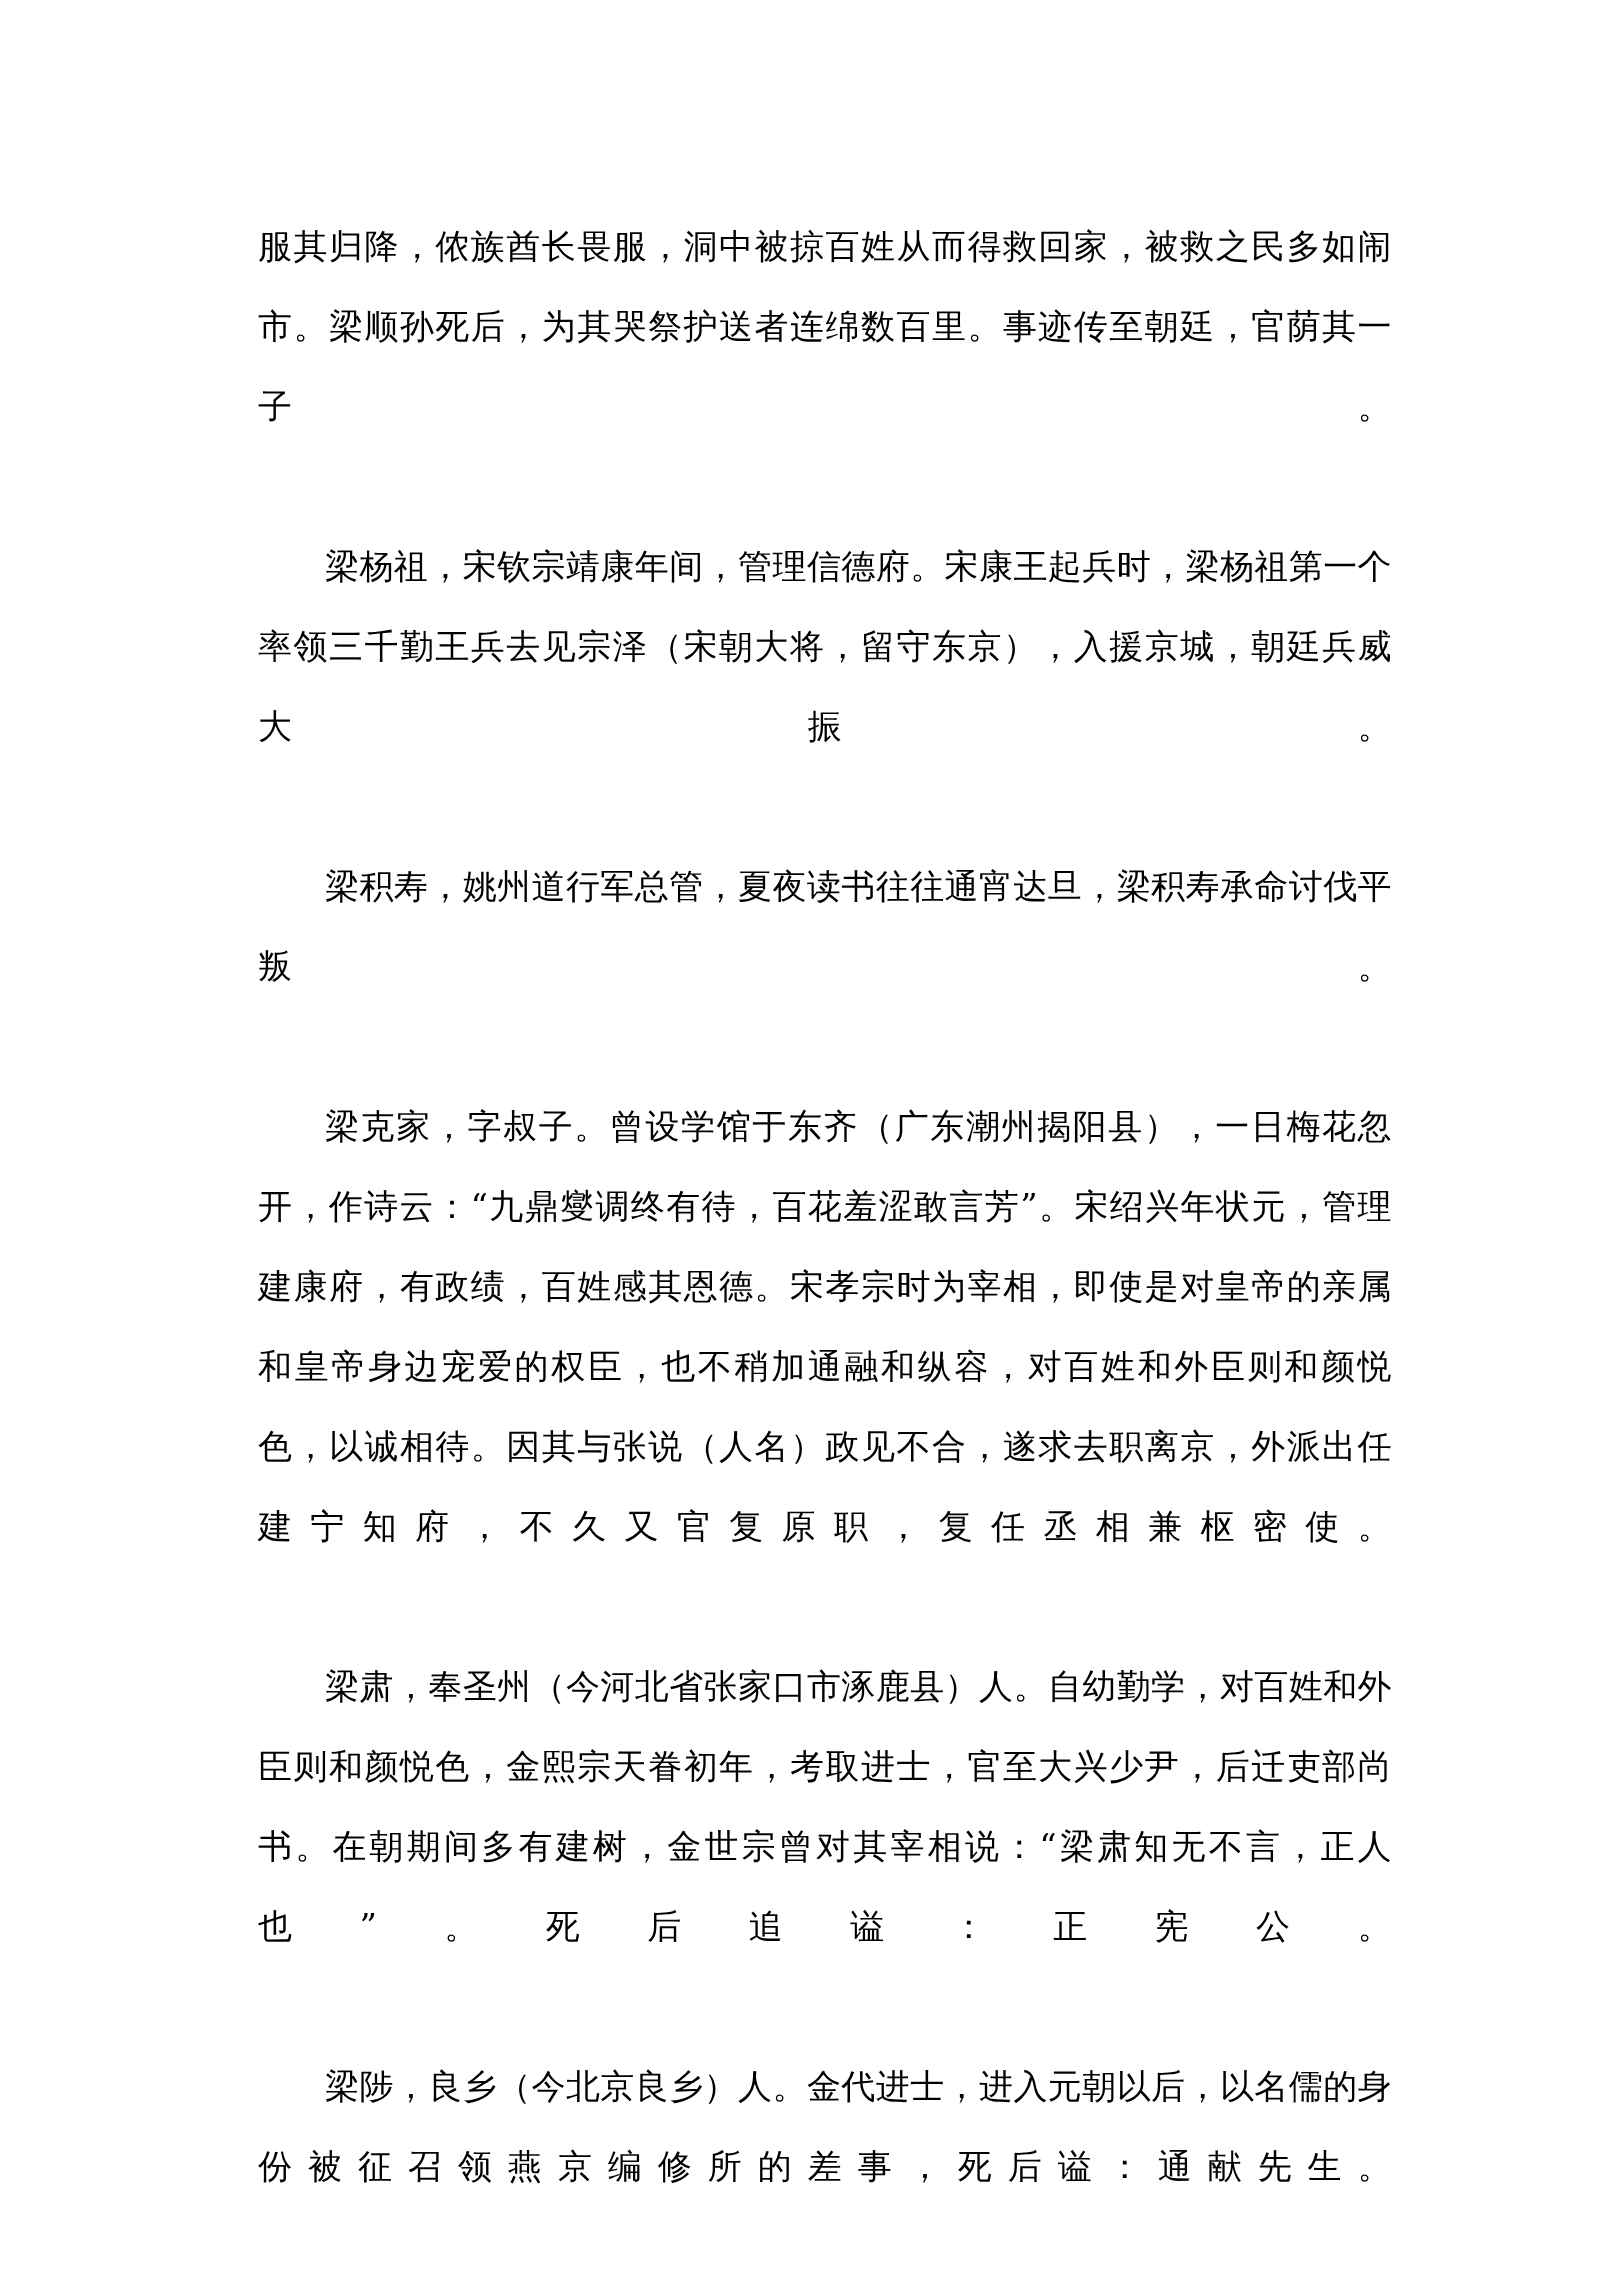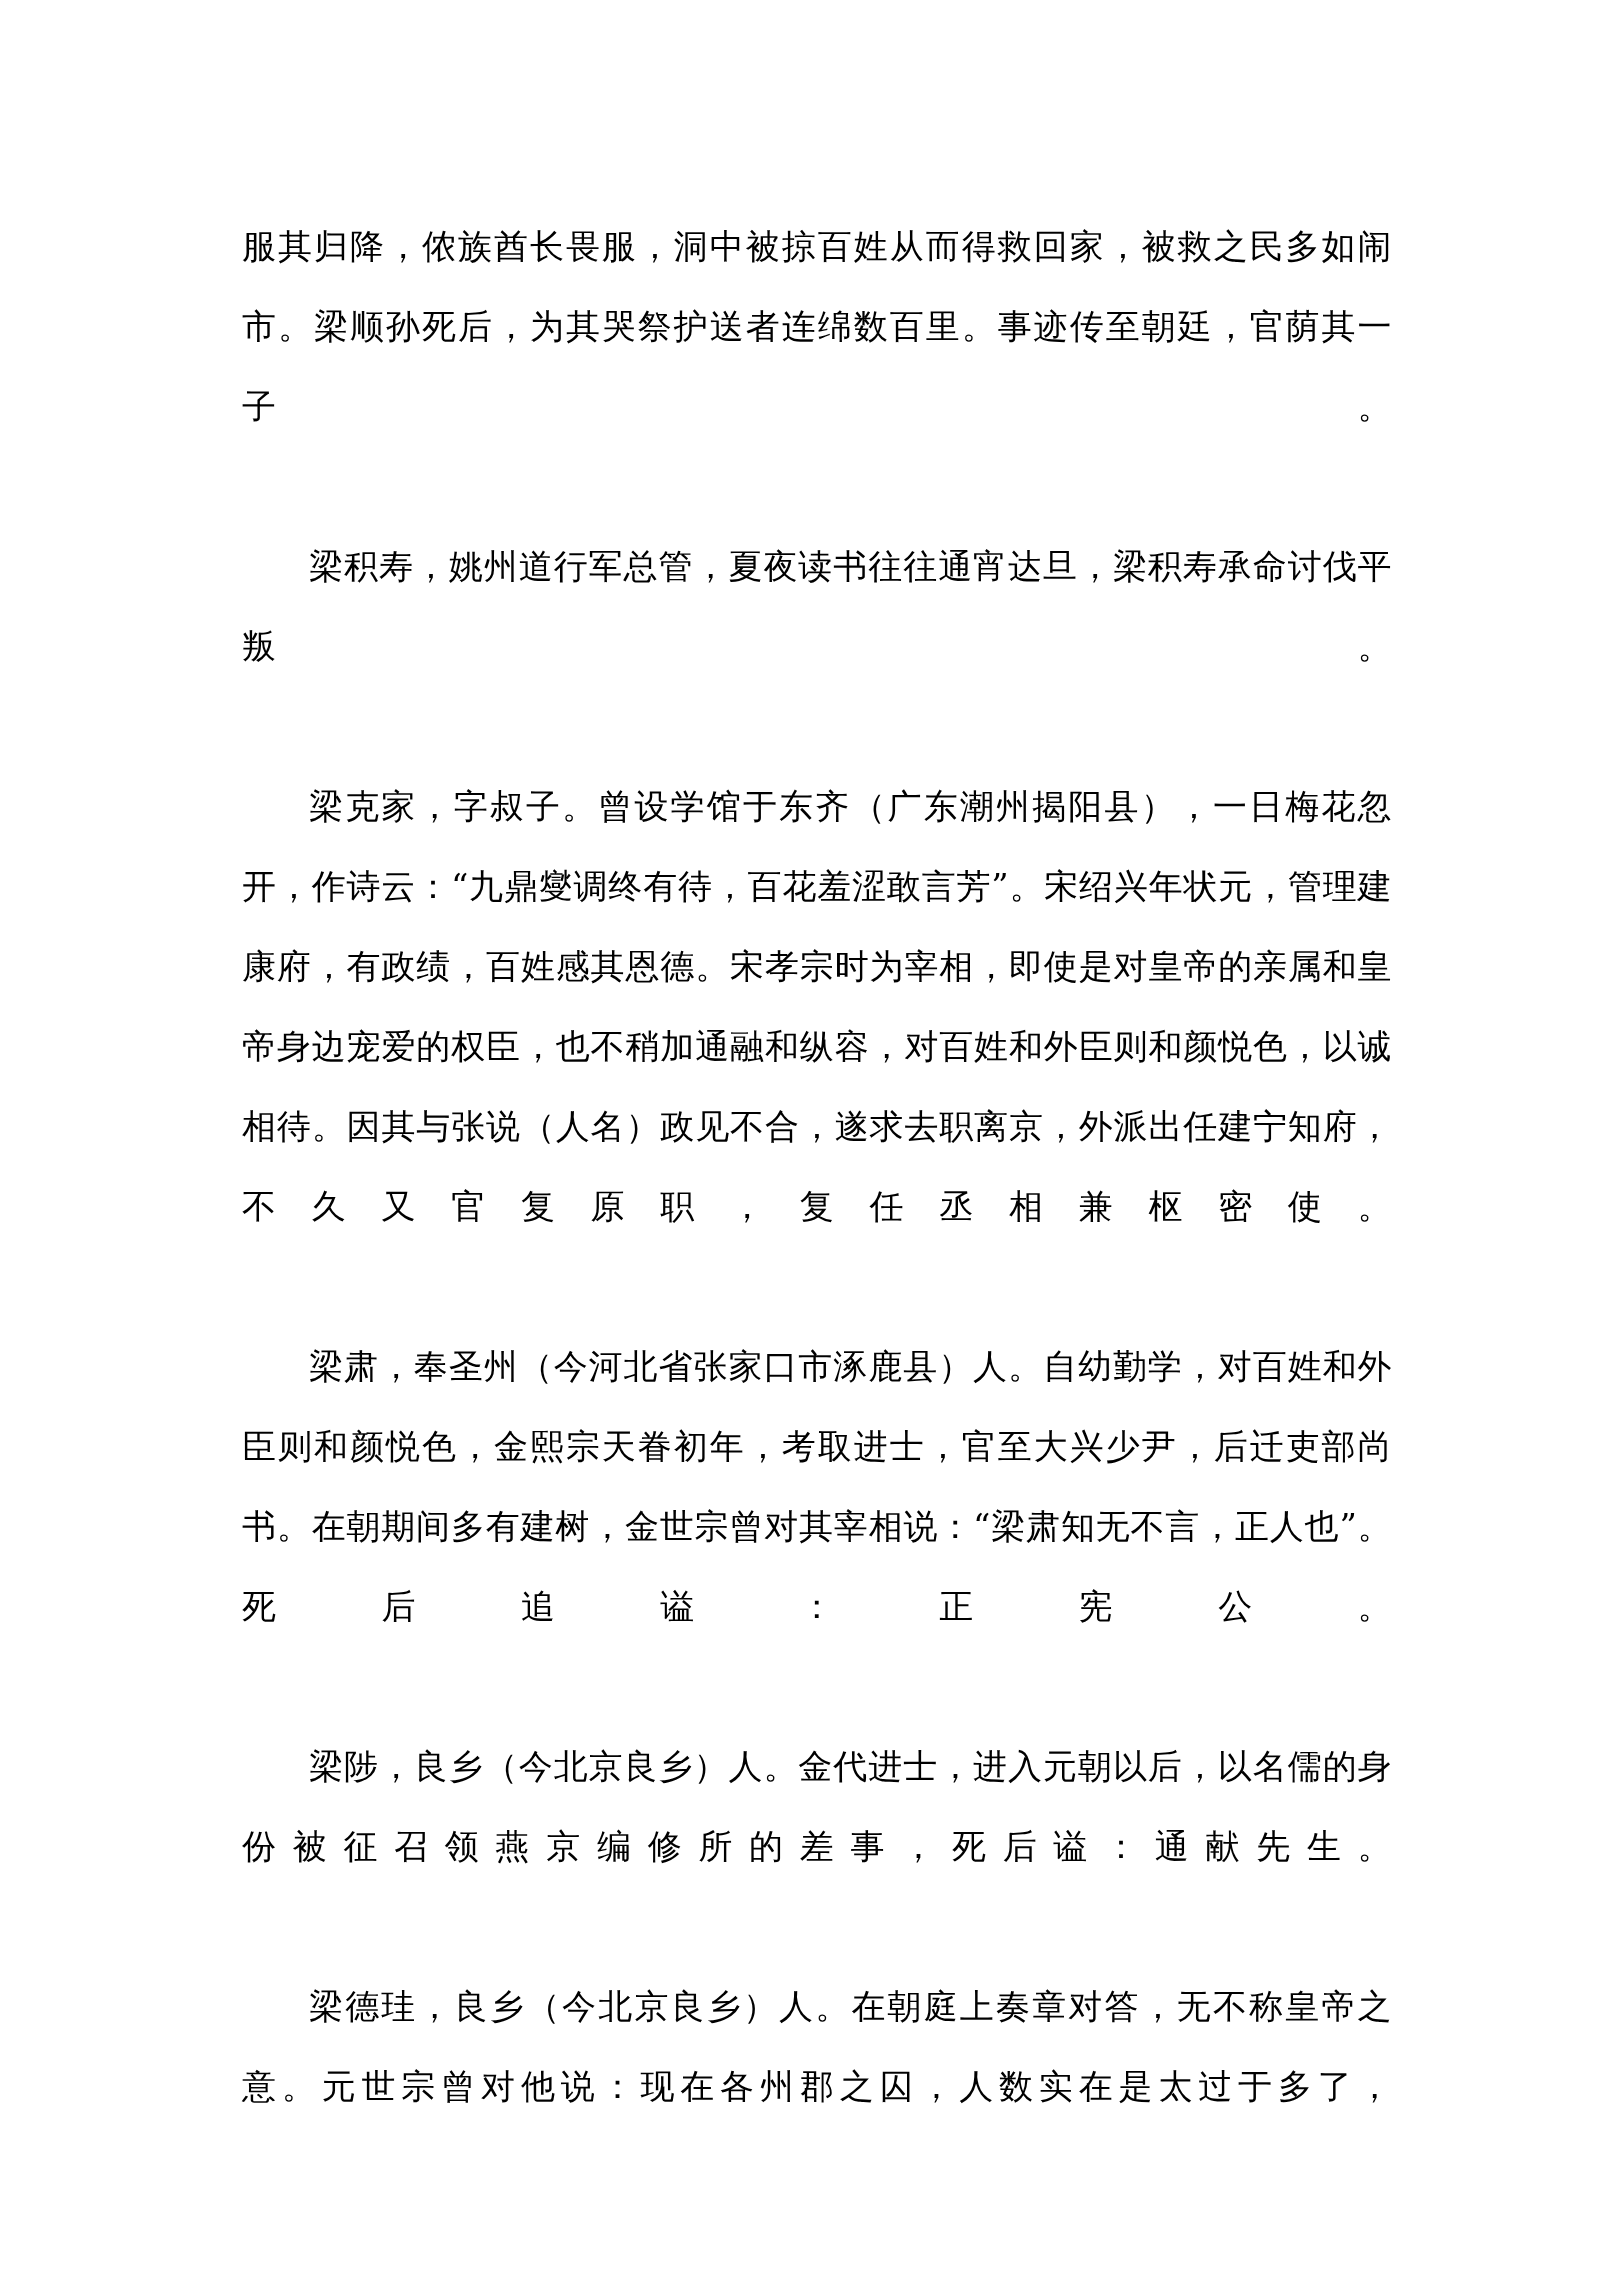--- a/index.html
+++ b/index.html
@@ -18,21 +18,21 @@
   }
 
   .content {
     position: absolute;
     left: 242px;
     top: 206px;
     width: 1150px;
   }
 
   .para {
-    margin: 0 0 0 0;
+    margin: 0 0 0 16px;
     font-family: "DejaVu Serif", "Liberation Serif", serif;
     font-size: 34px;
     line-height: 80px;
     color: #000000;
     text-align: justify;
     text-justify: inter-character;
     text-indent: 67px;
     letter-spacing: 0.4px;
     word-break: break-all;
     -webkit-hyphens: none;
@@ -51,20 +51,21 @@
   }
 </style>
 </head>
 <body>
 
 <div class="page">
   <div class="content">
 
     <p class="para no-indent">服其归降，侬族酋长畏服，洞中被掠百姓从而得救回家，被救之民多如闹市。梁顺孙死后，为其哭祭护送者连绵数百里。事迹传至朝廷，官荫其一子。</p>
 
+    <p class="para">梁杨祖，宋钦宗靖康年间，管理信德府。宋康王起兵时，梁杨祖第一个率领三千勤王兵去见宗泽（宋朝大将，留守东京），入援京城，朝廷兵威大振。</p>
 
     <p class="para">梁积寿，姚州道行军总管，夏夜读书往往通宵达旦，梁积寿承命讨伐平叛。</p>
 
     <p class="para">梁克家，字叔子。曾设学馆于东齐（广东潮州揭阳县），一日梅花忽开，作诗云：“九鼎燮调终有待，百花羞涩敢言芳”。宋绍兴年状元，管理建康府，有政绩，百姓感其恩德。宋孝宗时为宰相，即使是对皇帝的亲属和皇帝身边宠爱的权臣，也不稍加通融和纵容，对百姓和外臣则和颜悦色，以诚相待。因其与张说（人名）政见不合，遂求去职离京，外派出任建宁知府，不久又官复原职，复任丞相兼枢密使。</p>
 
     <p class="para">梁肃，奉圣州（今河北省张家口市涿鹿县）人。自幼勤学，对百姓和外臣则和颜悦色，金熙宗天眷初年，考取进士，官至大兴少尹，后迁吏部尚书。在朝期间多有建树，金世宗曾对其宰相说：“梁肃知无不言，正人也”。死后追谥：正宪公。</p>
 
     <p class="para">梁陟，良乡（今北京良乡）人。金代进士，进入元朝以后，以名儒的身份被征召领燕京编修所的差事，死后谥：通献先生。</p>
 
     <p class="para">梁德珪，良乡（今北京良乡）人。在朝庭上奏章对答，无不称皇帝之意。元世宗曾对他说：现在各州郡之囚，人数实在是太过于多了，</p>

